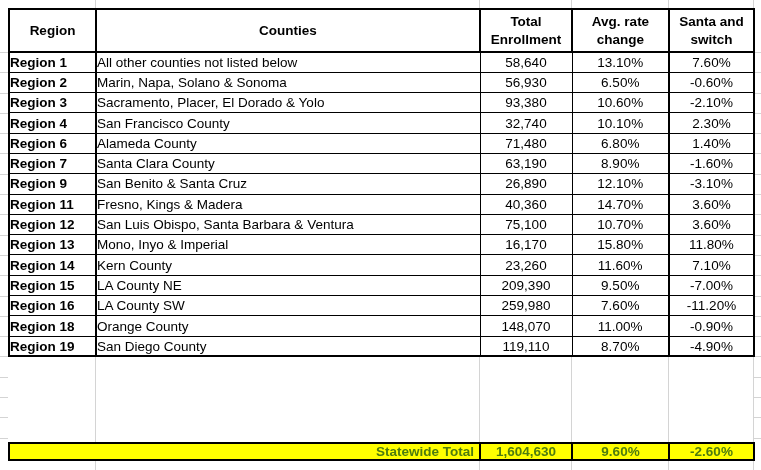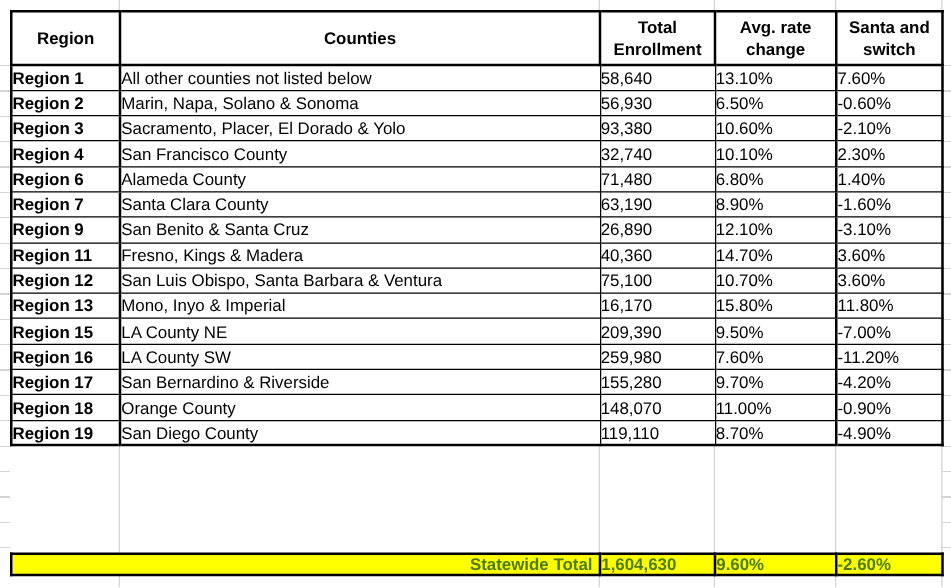--- a/index.html
+++ b/index.html
@@ -47,21 +47,21 @@
     line-height: 1.3;
     border-bottom: 2px solid #000;
     border-left: 2px solid #000;
     border-right: 2px solid #000;
     border-top: 2px solid #000;
   }
   .main tbody tr { height: 20.3px; }
   .cell-region   { font-weight: bold; padding-left: 3px; border-right: 2px solid #000 !important; }
   .cell-counties { padding-left: 4px; }
   .cell-counties.italic { }
-  .num { text-align: left; padding-right: 3px; }
+  .num { text-align: center; padding-right: 3px; }
   .cell-shop { border-left: 2px solid #000 !important; }
 
   .total {
     left: 8px; top: 442px; width: 745px;
     font-size: 13.5px; color: #4d7c0f;
   }
   .total td {
     border: 2px solid #000;
     background: var(--total-bg, #ffff00);
     font-weight: bold;
@@ -179,44 +179,44 @@
   </tr>
 
   <tr>
     <td class="cell-region">Region 13</td>
     <td class="cell-counties">Mono, Inyo &amp; Imperial</td>
     <td class="cell-enroll num">16,170</td>
     <td class="cell-rate num">15.80%</td>
     <td class="cell-shop num">11.80%</td>
   </tr>
 
+  <tr>
+    <td class="cell-region">Region 14</td>
+    <td class="cell-counties">Kern County</td>
+    <td class="cell-enroll num">23,260</td>
+    <td class="cell-rate num">11.60%</td>
+    <td class="cell-shop num">7.10%</td>
+  </tr>
 
   <tr>
     <td class="cell-region">Region 15</td>
     <td class="cell-counties">LA County NE</td>
     <td class="cell-enroll num">209,390</td>
     <td class="cell-rate num">9.50%</td>
     <td class="cell-shop num">-7.00%</td>
   </tr>
 
   <tr>
     <td class="cell-region">Region 16</td>
     <td class="cell-counties">LA County SW</td>
     <td class="cell-enroll num">259,980</td>
     <td class="cell-rate num">7.60%</td>
     <td class="cell-shop num">-11.20%</td>
   </tr>
 
-  <tr>
-    <td class="cell-region">Region 17</td>
-    <td class="cell-counties">San Bernardino &amp; Riverside</td>
-    <td class="cell-enroll num">155,280</td>
-    <td class="cell-rate num">9.70%</td>
-    <td class="cell-shop num">-4.20%</td>
-  </tr>
 
   <tr>
     <td class="cell-region">Region 18</td>
     <td class="cell-counties">Orange County</td>
     <td class="cell-enroll num">148,070</td>
     <td class="cell-rate num">11.00%</td>
     <td class="cell-shop num">-0.90%</td>
   </tr>
 
   <tr>

